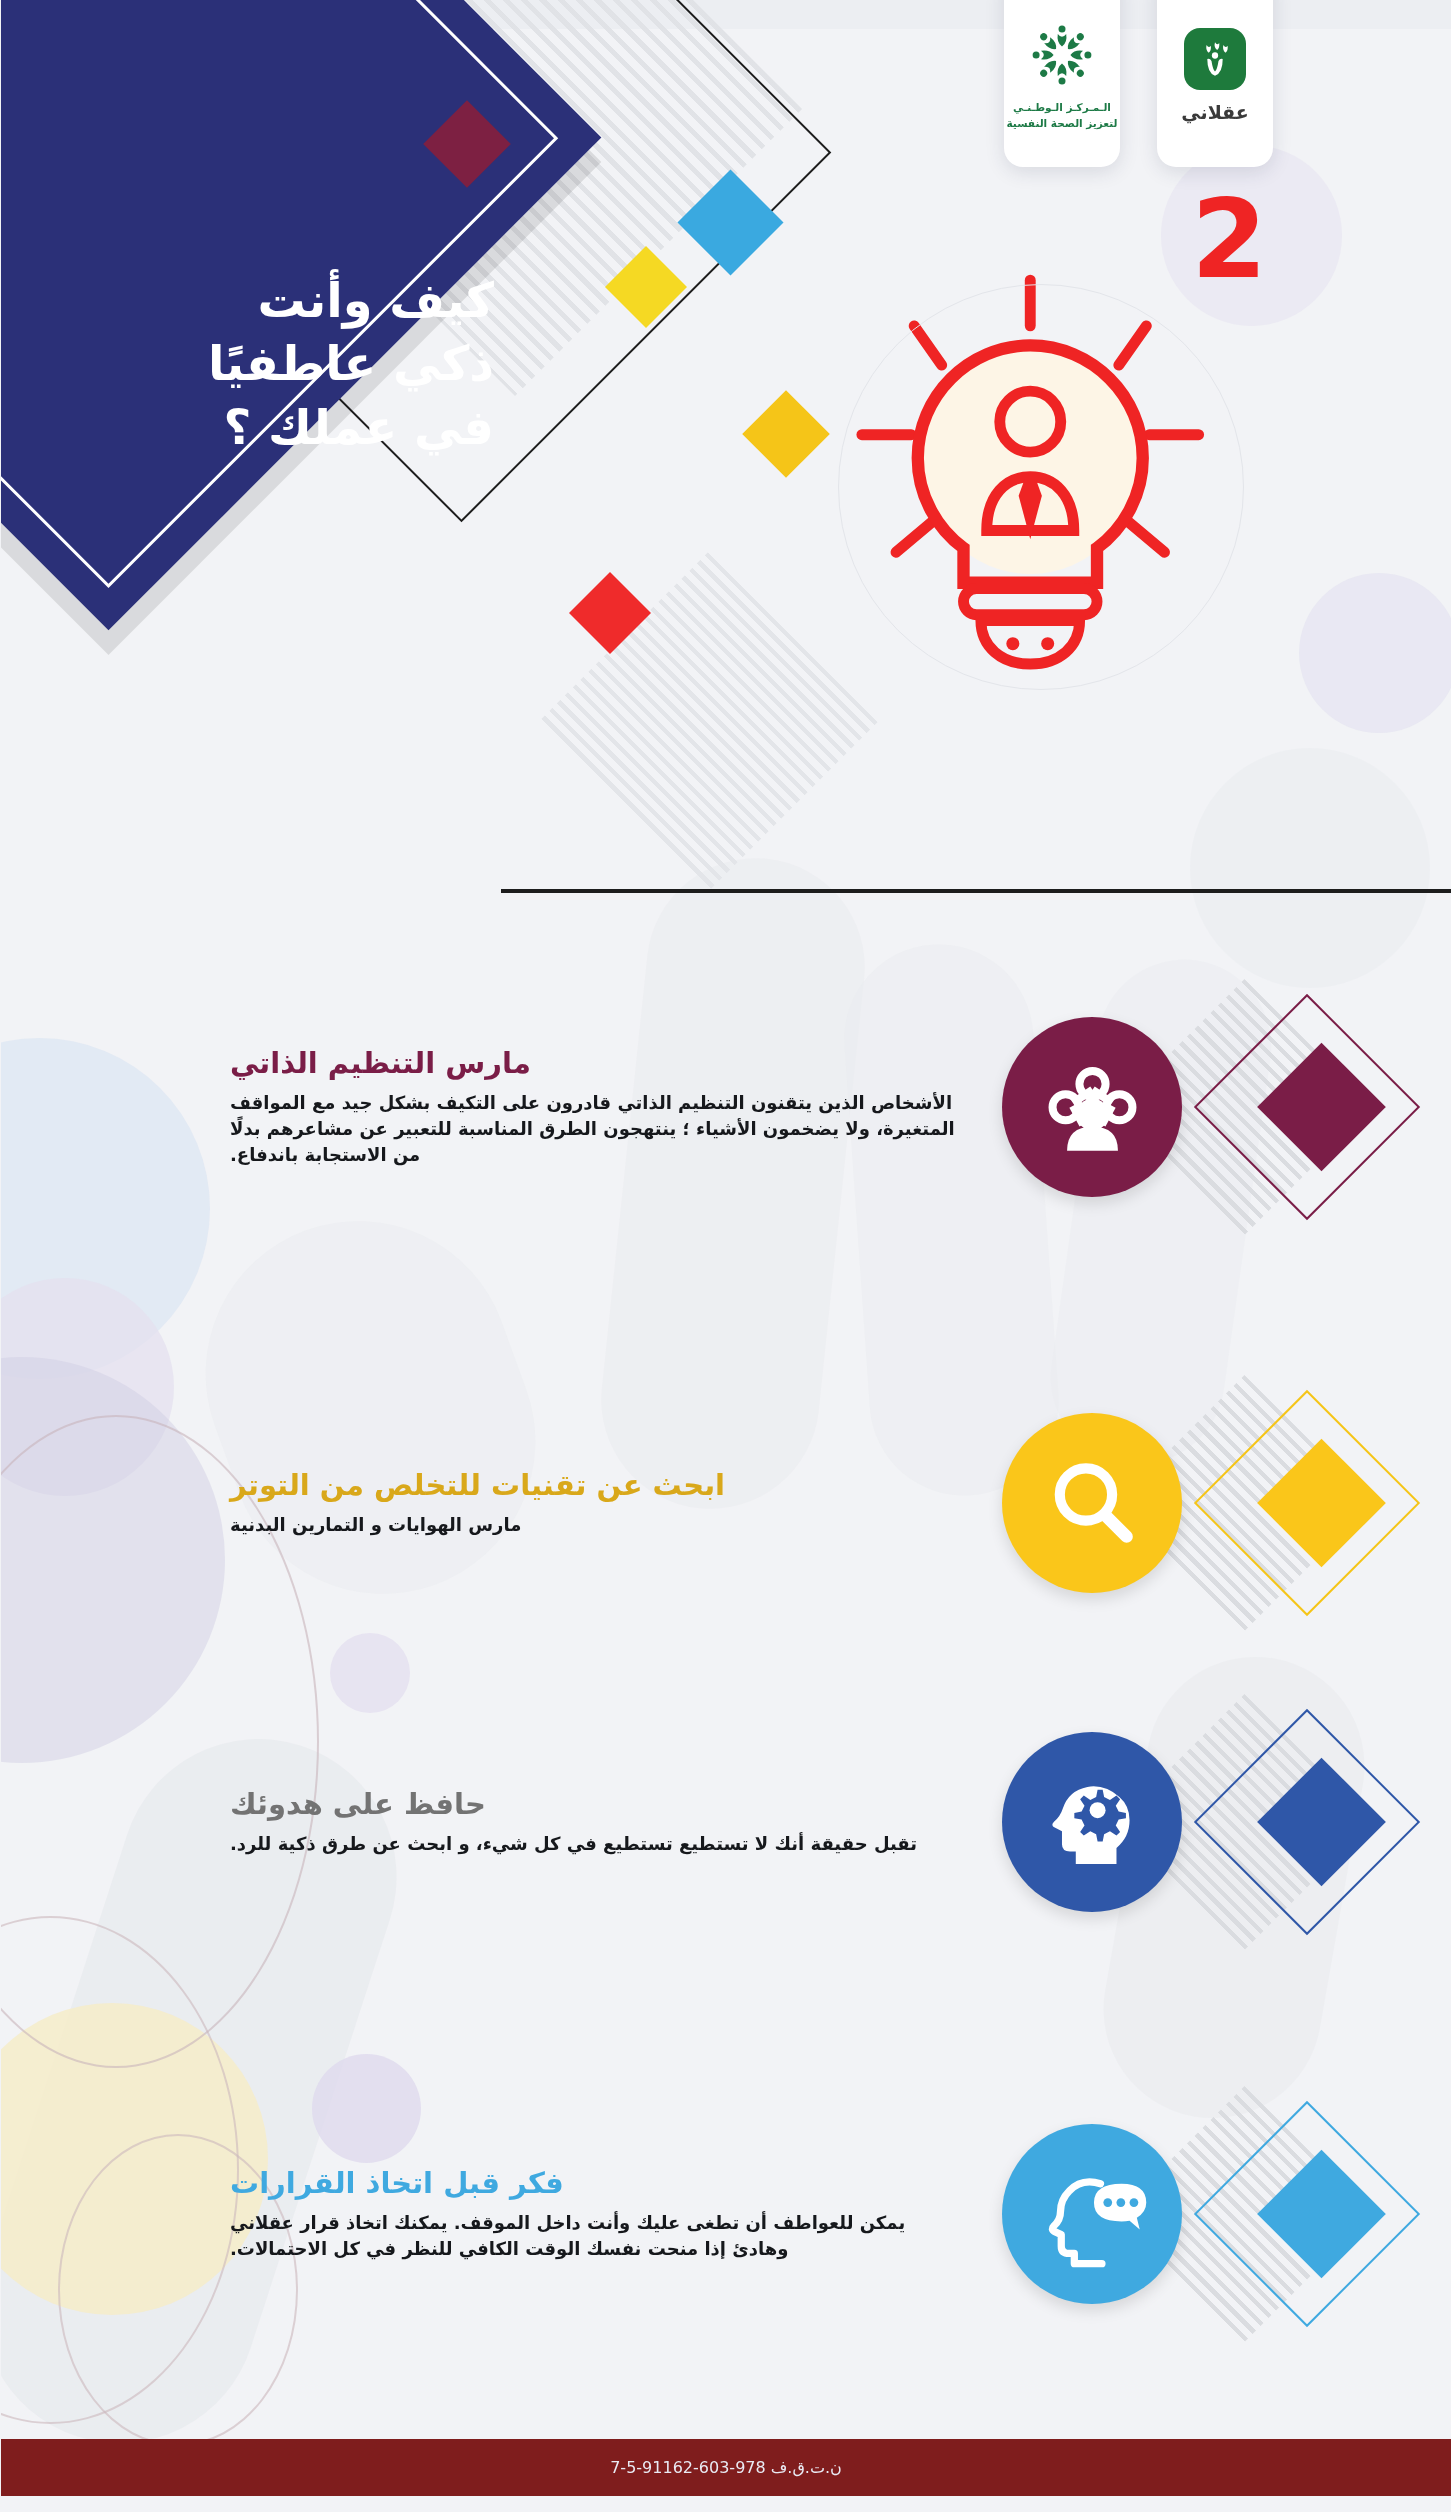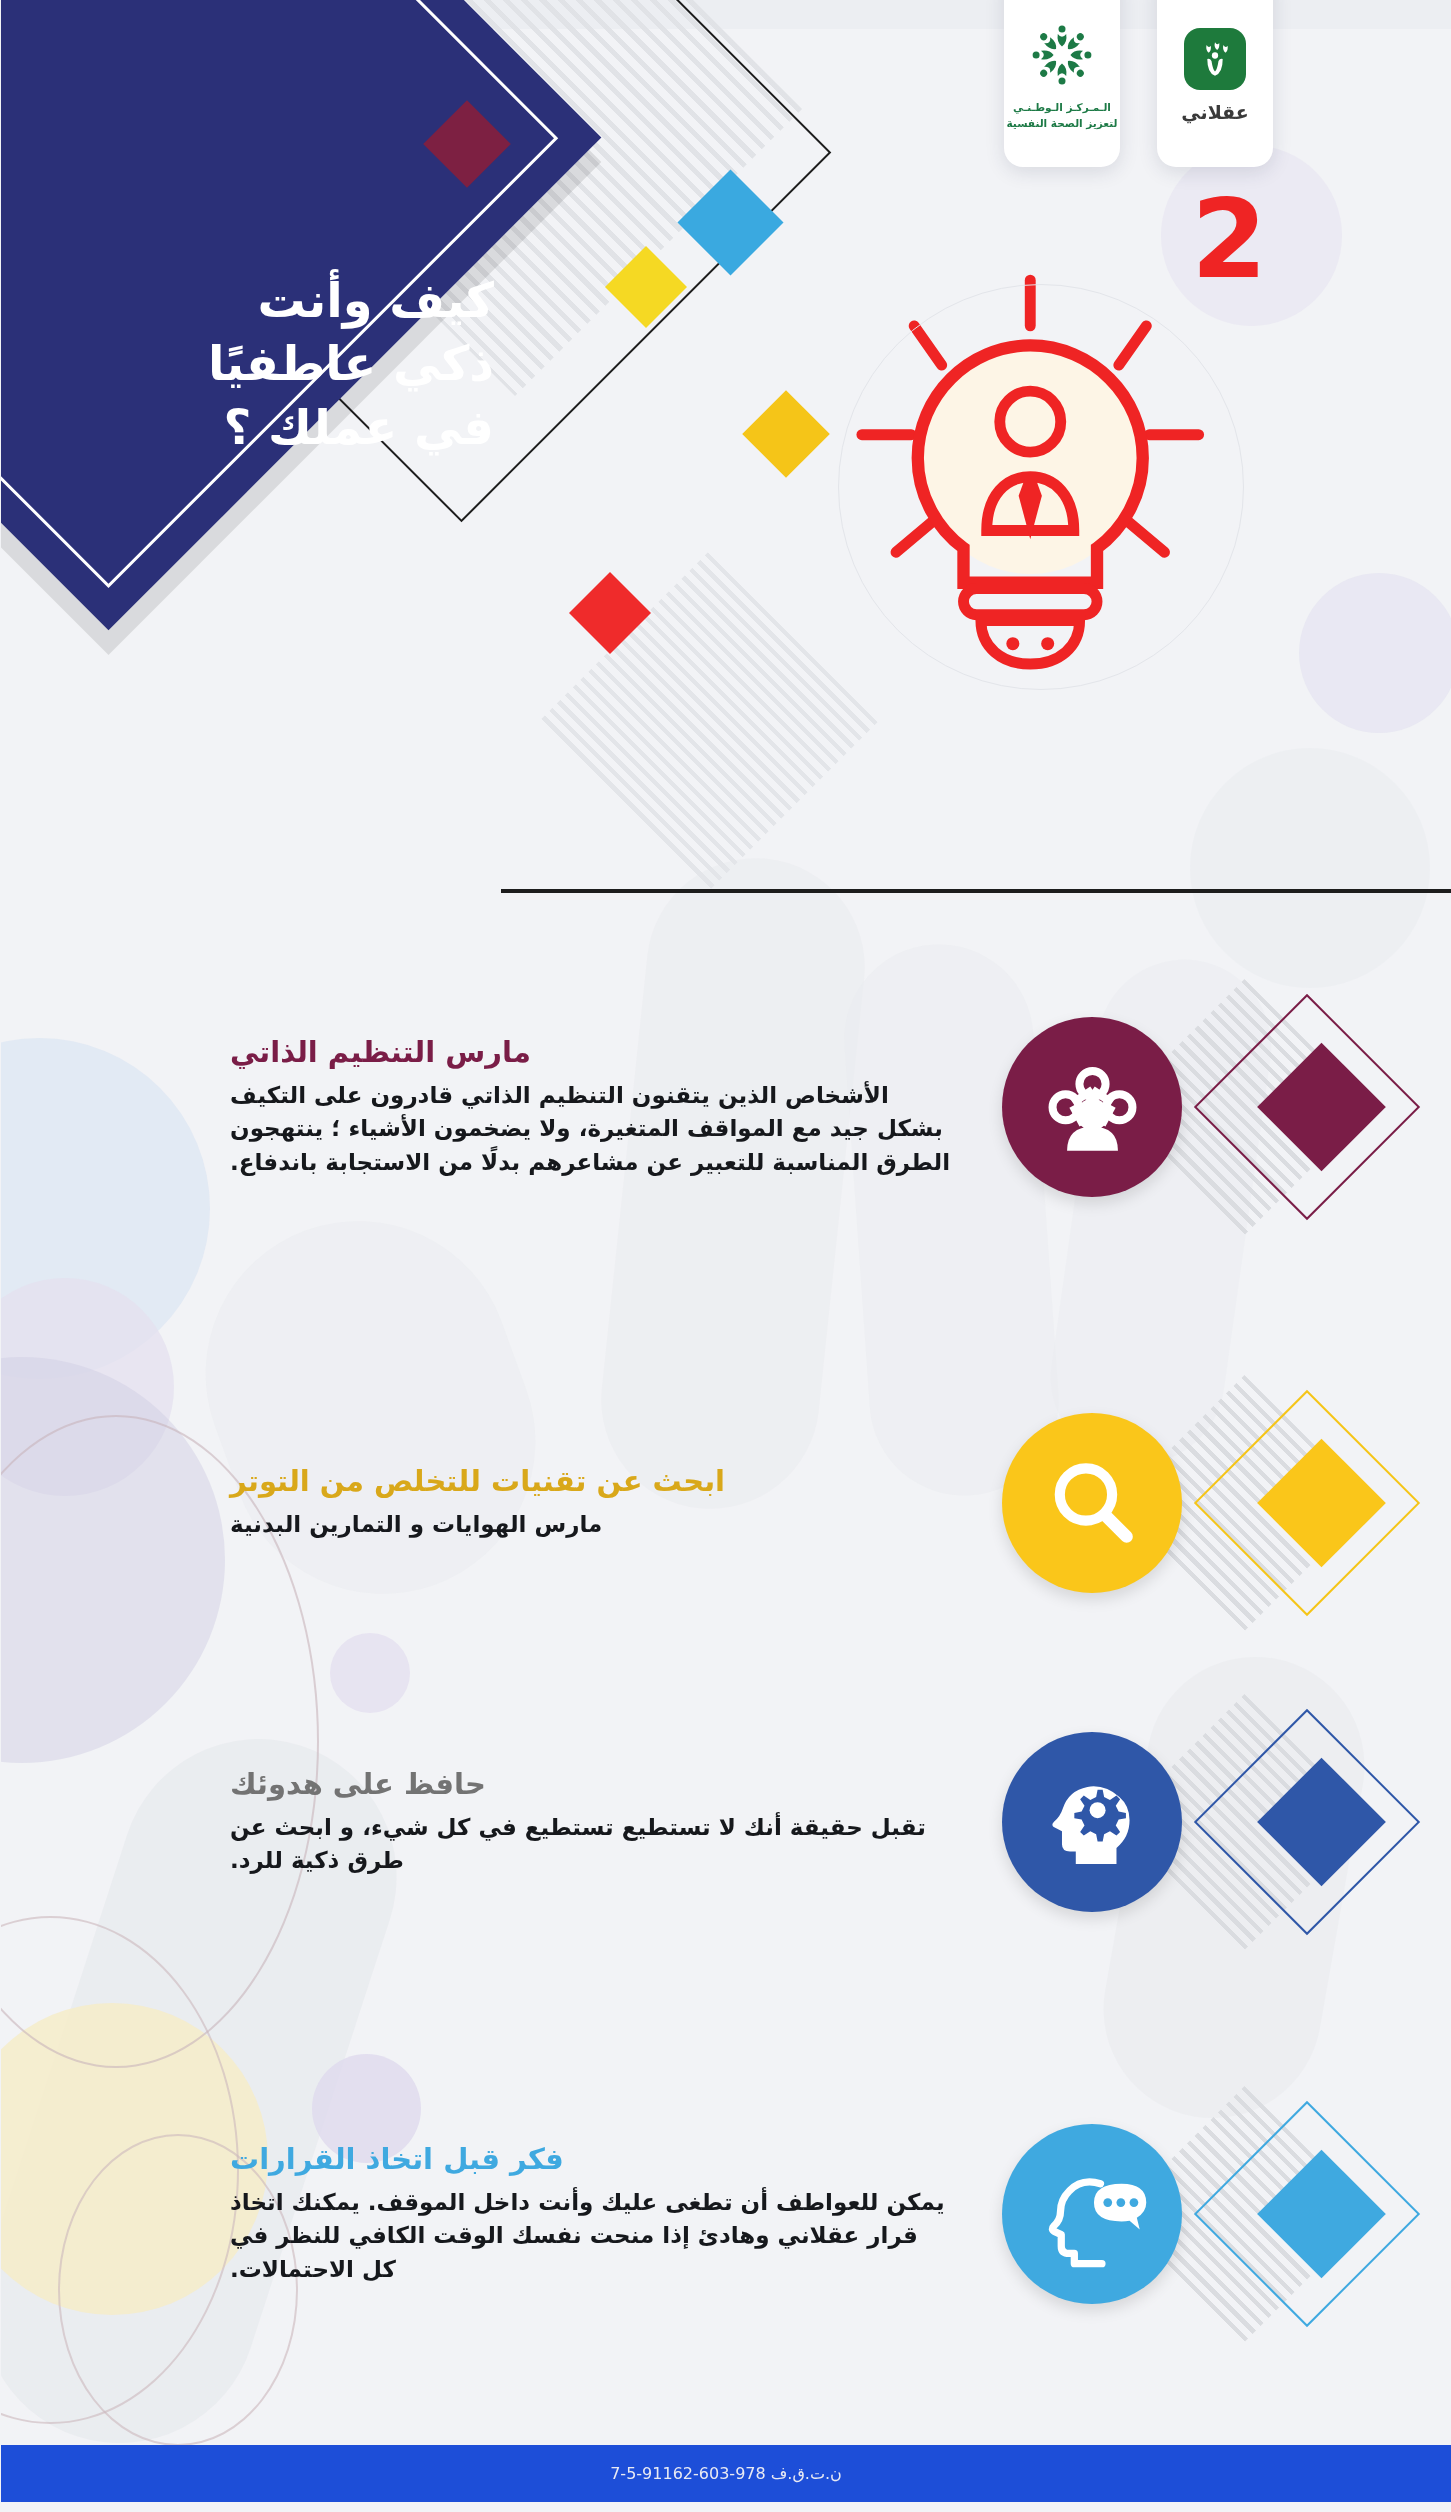--- a/index.html
+++ b/index.html
@@ -105,21 +105,21 @@
   .card-nc{left:1004px;top:-29px;width:116px;height:196px;padding-top:13px;}
   .card-qb{left:1157px;top:-29px;width:116px;height:196px;padding-top:13px;}
   .nc-name{color:#1d7a46;font-size:10.5px;font-weight:bold;line-height:1.45;text-align:center;margin-top:7.3px;}
   .qb-name{color:#3a3a3a;font-size:19px;font-weight:bold;margin-top:10.2px;}
   .qb-badge{width:62px;height:62px;border-radius:16px;background:#1e7a3c;display:flex;align-items:center;justify-content:center;}
 
   
   .section{position:absolute;width:1287px;display:flex;align-items:center;direction:rtl;}
   .sec-text{flex:1;text-align:left;padding-left:65px;padding-right:44px;direction:rtl;}
   .sec-head{font-size:29px;font-weight:bold;margin-bottom:8.7px;line-height:1.25;text-align:left;}
-  .sec-body{font-size:23px;font-weight:bold;color:#16181c;line-height:1.45;text-align:left;}
+  .sec-body{font-size:18px;font-weight:bold;color:#16181c;line-height:1.45;text-align:left;}
 
   .sec-art{position:relative;width:450px;height:240px;flex:0 0 450px;}
   .icon-circle{
     position:absolute;left:0;top:50%;transform:translateY(-50%);
     width:180px;height:180px;border-radius:50%;
     display:flex;align-items:center;justify-content:center;
     box-shadow:0 6.5px 14.5px rgba(0,0,0,.12);
   }
   .stripes{
     position:absolute;left:152px;top:50%;transform:translateY(-50%) rotate(45deg);
@@ -137,21 +137,21 @@
   }
 
   
   .c-maroon{background:#7a1d47;}  .t-maroon{color:#7a1d47;} .bd-maroon{border-color:#7a1d47;}
   .c-gold{background:#fac61a;}    .t-gold{color:#d9a81a;}   .bd-gold{border-color:#f5c518;}
   .c-royal{background:#2f57a8;}   .t-royal{color:#737373;}  .bd-royal{border-color:#2f57a8;}
   .c-sky{background:#3fa9e0;}     .t-sky{color:#3fa9e0;}    .bd-sky{border-color:#3fa9e0;}
 
   
   .footer{
-    position:absolute;left:0;bottom:10px;width:1452px;height:57px;background:#1d4ed8;
+    position:absolute;left:0;bottom:16px;width:1452px;height:57px;background:#7f1d1d;
     display:flex;align-items:center;justify-content:center;
   }
   .footer-txt{color:#e9eaf3;font-size:16px;letter-spacing:0.4px;direction:rtl;}
 </style>
 </head>
 <body>
 
 <div class="page">
 
   <div class="bg-layer">

